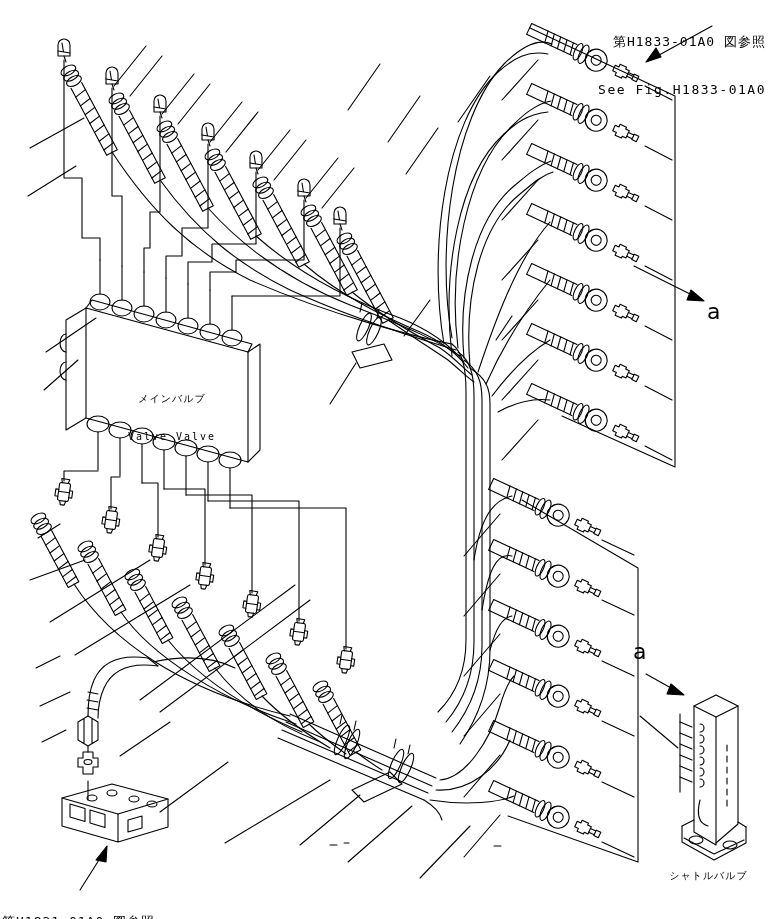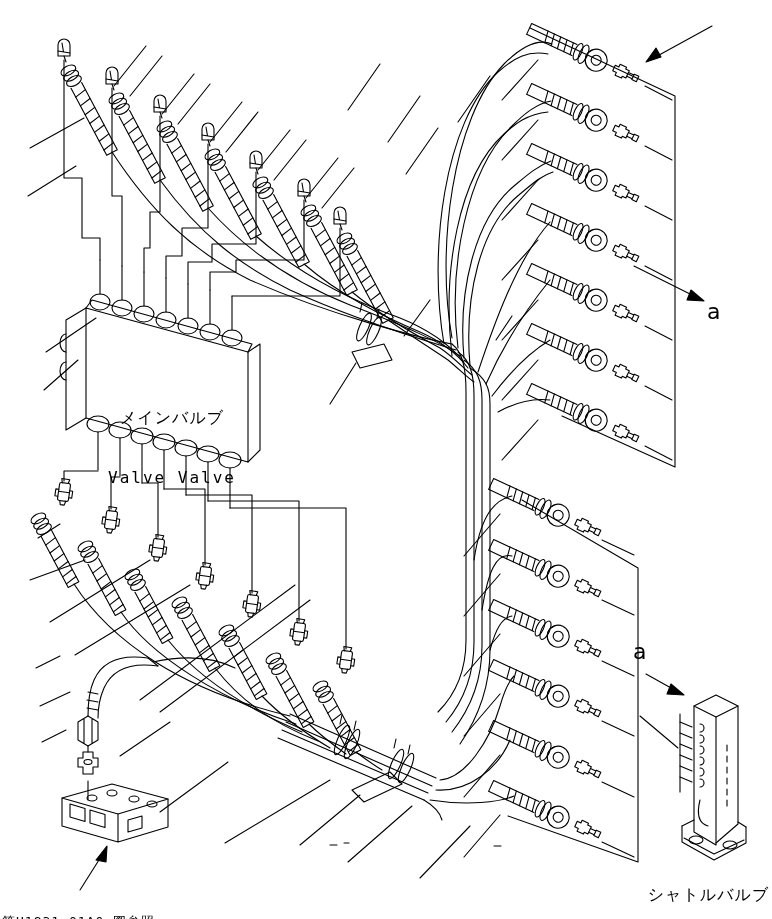--- a/index.html
+++ b/index.html
@@ -7,21 +7,21 @@
     position:relative;width:772px;height:919px;margin:0 auto;
     background:#ffffff;overflow:hidden;
     font-family:"DejaVu Sans Mono","Liberation Mono",monospace;
   }
   .stage svg{position:absolute;left:0;top:0;}
   .lbl{position:absolute;color:#000;white-space:pre;line-height:1.25;}
   .ref{font-size:13px;letter-spacing:1px;}
   .ref .en{letter-spacing:1.5px;}
   .ref-tr{top:1px;right:6px;text-align:right;}
   .ref-bl{left:2px;top:881px;text-align:left;}
-  .valve-lbl{text-align:center;font-size:16px;letter-spacing:1px;}
+  .valve-lbl{text-align:center;font-size:10px;letter-spacing:1px;}
   .valve-lbl .en{letter-spacing:2px;}
   .main-valve-lbl{left:92px;top:368px;width:160px;}
   .shuttle-valve-lbl{left:645px;top:845px;width:127px;}
   .marker{font-size:22px;font-family:"DejaVu Sans","Liberation Sans",sans-serif;}
   .marker-a-top{left:707px;top:298px;}
   .marker-a-bottom{left:633px;top:638px;}
 </style>
 </head>
 <body>
 
@@ -334,20 +334,24 @@
   <g>
     <path d="M634,266 L700,299"></path>
     <polygon points="704,301 687,300 691,290" fill="#000"></polygon>
   </g>
   <g>
     <path d="M646,674 L680,693"></path>
     <polygon points="684,695 667,694 671,684" fill="#000"></polygon>
   </g>
 </svg>
 
+<div class="lbl ref ref-tr">
+  <div class="jp">第H1833-01A0 図参照</div>
+  <div class="en">See Fig.H1833-01A0</div>
+</div>
 
 <div class="lbl ref ref-bl">
   <div class="jp">第H1831-01A0 図参照</div>
   
 </div>
 
 <div class="lbl valve-lbl main-valve-lbl">
   <div class="jp">メインバルブ</div>
   <div class="en">Valve Valve</div>
 </div>

